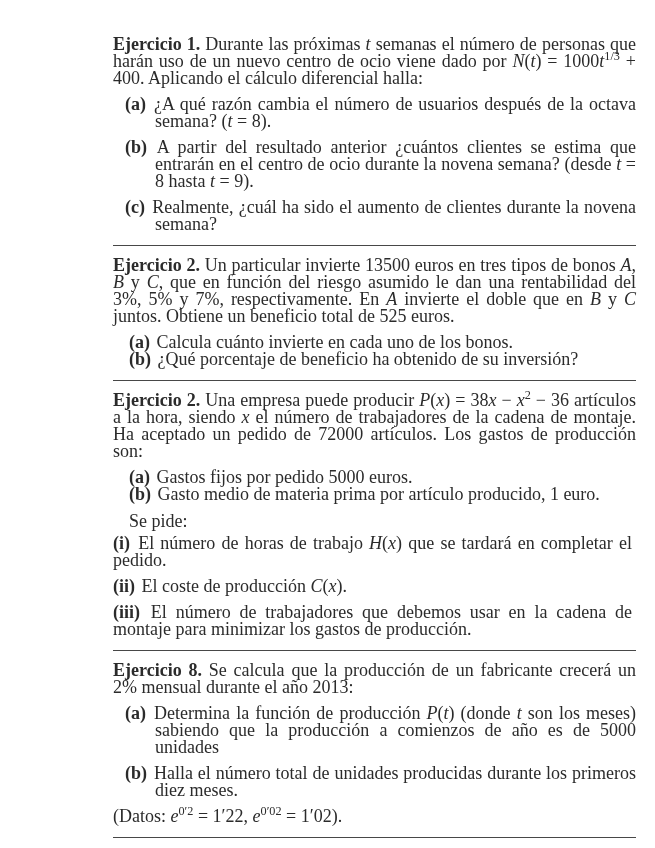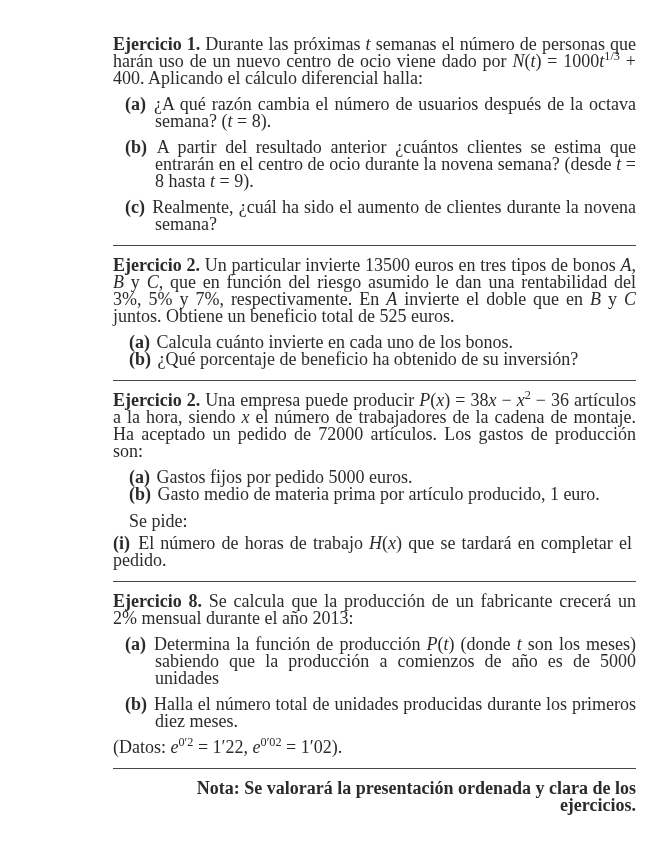--- a/index.html
+++ b/index.html
@@ -37,20 +37,22 @@
     <div class="blk rule"></div>
     <div class="blk intro"><span class="blabel">Ejercicio 2.</span> <span class="txt">Un particular invierte 13500 euros en tres tipos de bonos <i>A</i>, <i>B</i> y <i>C</i>, que en función del riesgo asumido le dan una rentabilidad del 3%, 5% y 7%, respectivamente. En <i>A</i> invierte el doble que en <i>B</i> y <i>C</i> juntos. Obtiene un beneficio total de 525 euros.</span></div>
     <div class="blk item-compact"><span class="tag">(a)</span> <span class="txt">Calcula cuánto invierte en cada uno de los bonos.</span></div>
     <div class="blk item-compact"><span class="tag">(b)</span> <span class="txt">¿Qué porcentaje de beneficio ha obtenido de su inversión?</span></div>
     <div class="blk rule"></div>
     <div class="blk intro"><span class="blabel">Ejercicio 2.</span> <span class="txt">Una empresa puede producir <i>P</i>(<i>x</i>) = 38<i>x</i> − <i>x</i><sup>2</sup> − 36 artículos a la hora, siendo <i>x</i> el número de trabajadores de la cadena de montaje. Ha aceptado un pedido de 72000 artículos. Los gastos de producción son:</span></div>
     <div class="blk item-compact"><span class="tag">(a)</span> <span class="txt">Gastos fijos por pedido 5000 euros.</span></div>
     <div class="blk item-compact"><span class="tag">(b)</span> <span class="txt">Gasto medio de materia prima por artículo producido, 1 euro.</span></div>
     <div class="blk par-indent"><span class="txt">Se pide:</span></div>
     <div class="blk item-flush"><span class="tag">(i)</span> <span class="txt">El número de horas de trabajo <i>H</i>(<i>x</i>) que se tardará en completar el pedido.</span></div>
+    <div class="blk item-flush"><span class="tag">(ii)</span> <span class="txt">El coste de producción <i>C</i>(<i>x</i>).</span></div>
+    <div class="blk item-flush"><span class="tag">(iii)</span> <span class="txt">El número de trabajadores que debemos usar en la cadena de montaje para minimizar los gastos de producción.</span></div>
     <div class="blk rule"></div>
     <div class="blk intro"><span class="blabel">Ejercicio 8.</span> <span class="txt">Se calcula que la producción de un fabricante crecerá un 2% mensual durante el año 2013:</span></div>
     <div class="blk item-hang"><span class="tag">(a)</span> <span class="txt">Determina la función de producción <i>P</i>(<i>t</i>) (donde <i>t</i> son los meses) sabiendo que la producción a comienzos de año es de 5000 unidades</span></div>
     <div class="blk item-hang"><span class="tag">(b)</span> <span class="txt">Halla el número total de unidades producidas durante los primeros diez meses.</span></div>
     <div class="blk par"><span class="txt">(Datos: <i>e</i><sup>0′2</sup> = 1′22, <i>e</i><sup>0′02</sup> = 1′02).</span></div>
     <div class="blk rule"></div>
     <div class="blk note"><span class="txt">Nota: Se valorará la presentación ordenada y clara de los ejercicios.</span></div>
   </main>
 
 </body></html>

